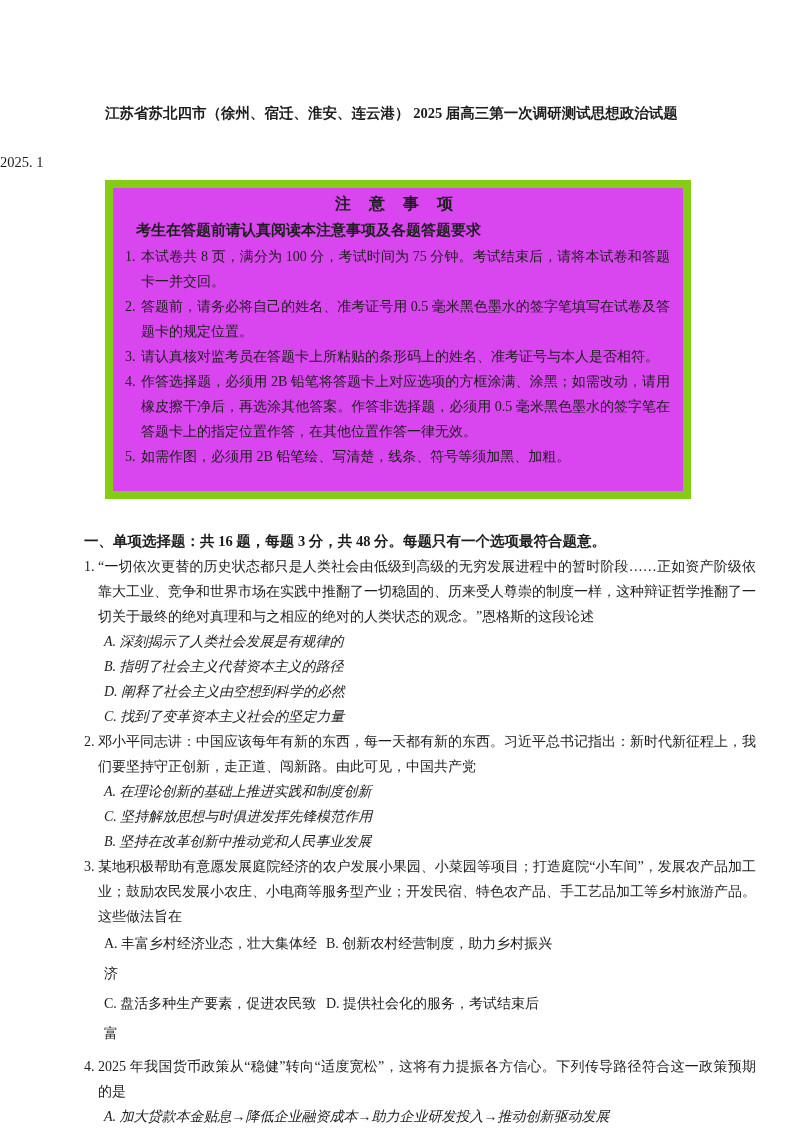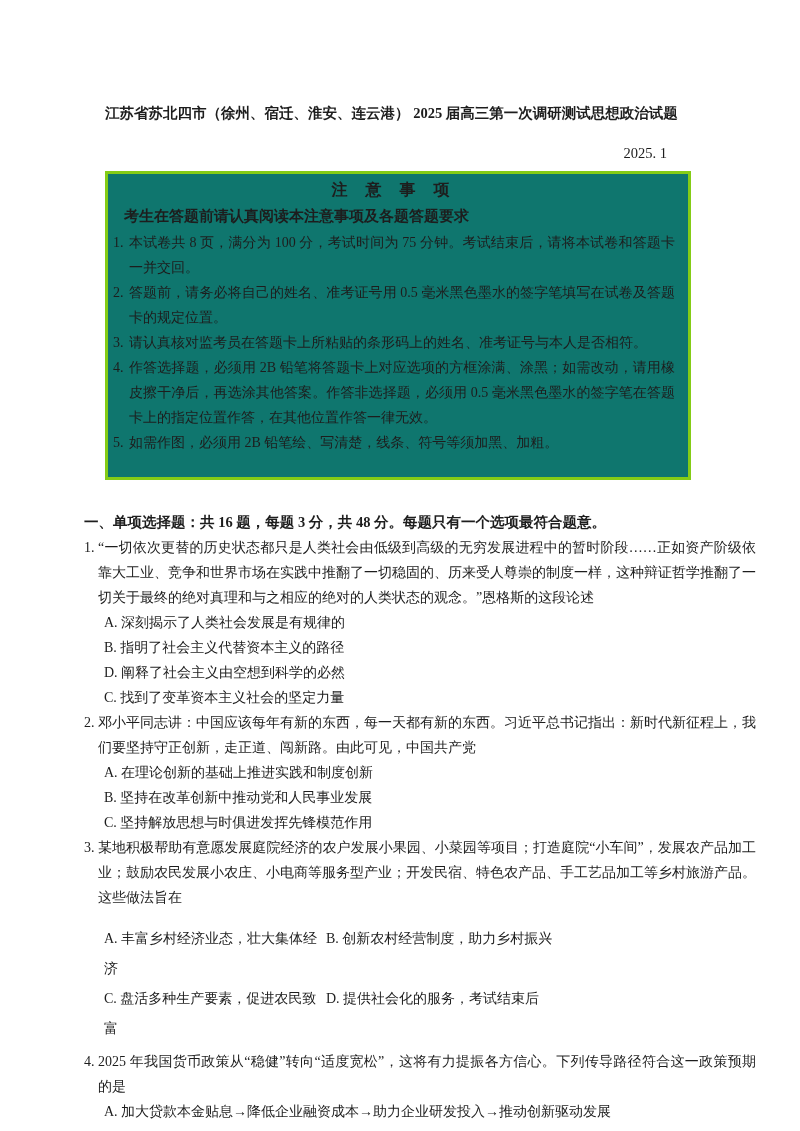--- a/index.html
+++ b/index.html
@@ -18,31 +18,30 @@
     overflow: hidden;
   }
   .title {
     margin: 103px 40px 0 105px;
     font-weight: 700;
     font-size: 14.5px;
     line-height: 20px;
   }
   .date {
     width: 667px;
-    margin-top: 23px;
-    text-align: right;
+    margin-top: 32px;
     font-size: 14.5px;
     line-height: 15px;
   }
   .notice-box {
     margin: 10px 0 0 105px;
     width: 586px;
-    border: 3px solid #84cc16;
-    padding: 4px 13px 22px 5px;
-    background: #0f766e;
+    border: 8px solid #84cc16;
+    padding: 4px 13px 22px 12px;
+    background: #d946ef;
   }
   .notice-heading {
     text-align: center;
     font-weight: 700;
     font-size: 16px;
     letter-spacing: 7px;
     line-height: 23px;
   }
   .notice-sub {
     font-weight: 700;
@@ -60,26 +59,26 @@
   }
   .section-heading {
     font-weight: 700;
     font-size: 14.5px;
     line-height: 25px;
   }
   .qstem { display: flex; line-height: 25px; }
   .qnum { flex: 0 0 14px; }
   .qtext { flex: 1; text-align: justify; }
   .options { margin-left: 20px; }
-  .options .option { line-height: 25px; }
+  .options .option { line-height: 25px; font-style: italic; }
   .options-grid {
     display: grid;
     grid-template-columns: 222px 1fr;
     margin-left: 20px;
-    margin-top: 14px;
+    margin-top: 0;
   }
   .options-grid .option { line-height: 30px; }
   .q-gap { margin-top: 5px; }
 </style>
 </head>
 <body>
 
 <div class="page">
 
   <div class="title">江苏省苏北四市（徐州、宿迁、淮安、连云港） 2025 届高三第一次调研测试思想政治试题</div>
@@ -127,22 +126,22 @@
       </div>
     </div>
 
     <div class="question">
       <div class="qstem">
         <span class="qnum">2.</span>
         <span class="qtext">邓小平同志讲：中国应该每年有新的东西，每一天都有新的东西。习近平总书记指出：新时代新征程上，我们要坚持守正创新，走正道、闯新路。由此可见，中国共产党</span>
       </div>
       <div class="options">
         <div class="option">A. 在理论创新的基础上推进实践和制度创新</div>
+        <div class="option">C. 坚持解放思想与时俱进发挥先锋模范作用</div>
         <div class="option">B. 坚持在改革创新中推动党和人民事业发展</div>
-        <div class="option">C. 坚持解放思想与时俱进发挥先锋模范作用</div>
       </div>
     </div>
 
     <div class="question">
       <div class="qstem">
         <span class="qnum">3.</span>
         <span class="qtext">某地积极帮助有意愿发展庭院经济的农户发展小果园、小菜园等项目；打造庭院“小车间”，发展农产品加工业；鼓励农民发展小农庄、小电商等服务型产业；开发民宿、特色农产品、手工艺品加工等乡村旅游产品。这些做法旨在</span>
       </div>
       <div class="options-grid">
         <div class="option">A. 丰富乡村经济业态，壮大集体经济</div>

